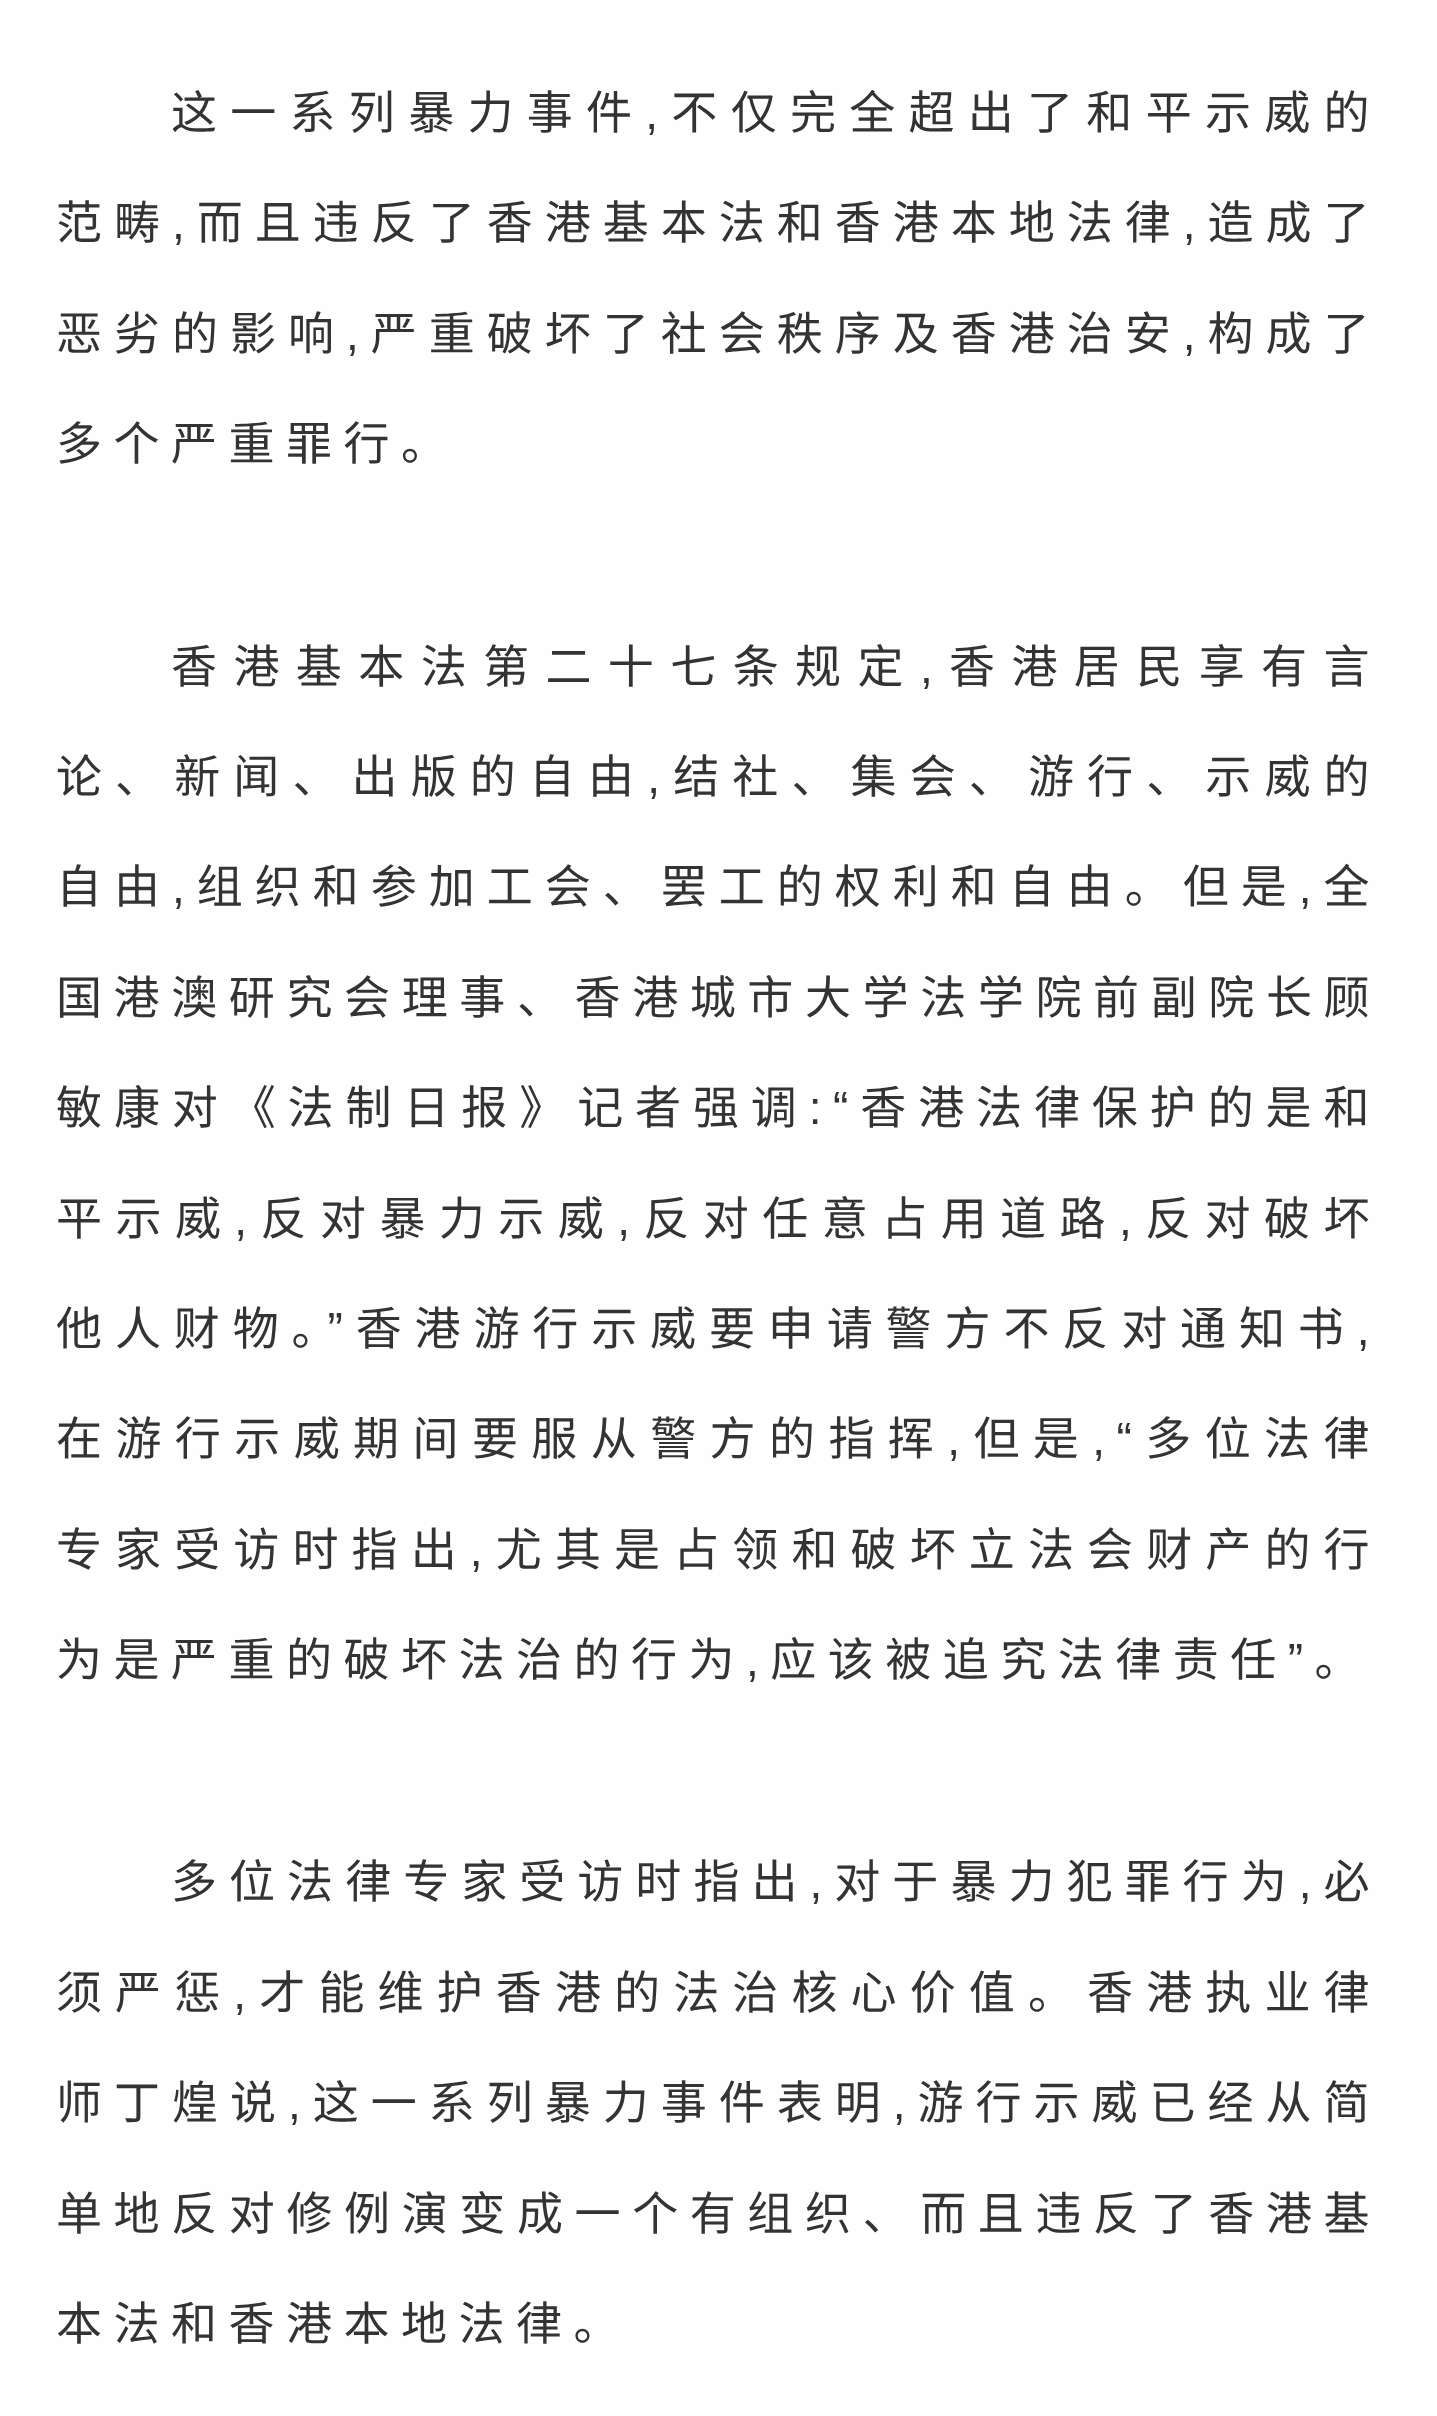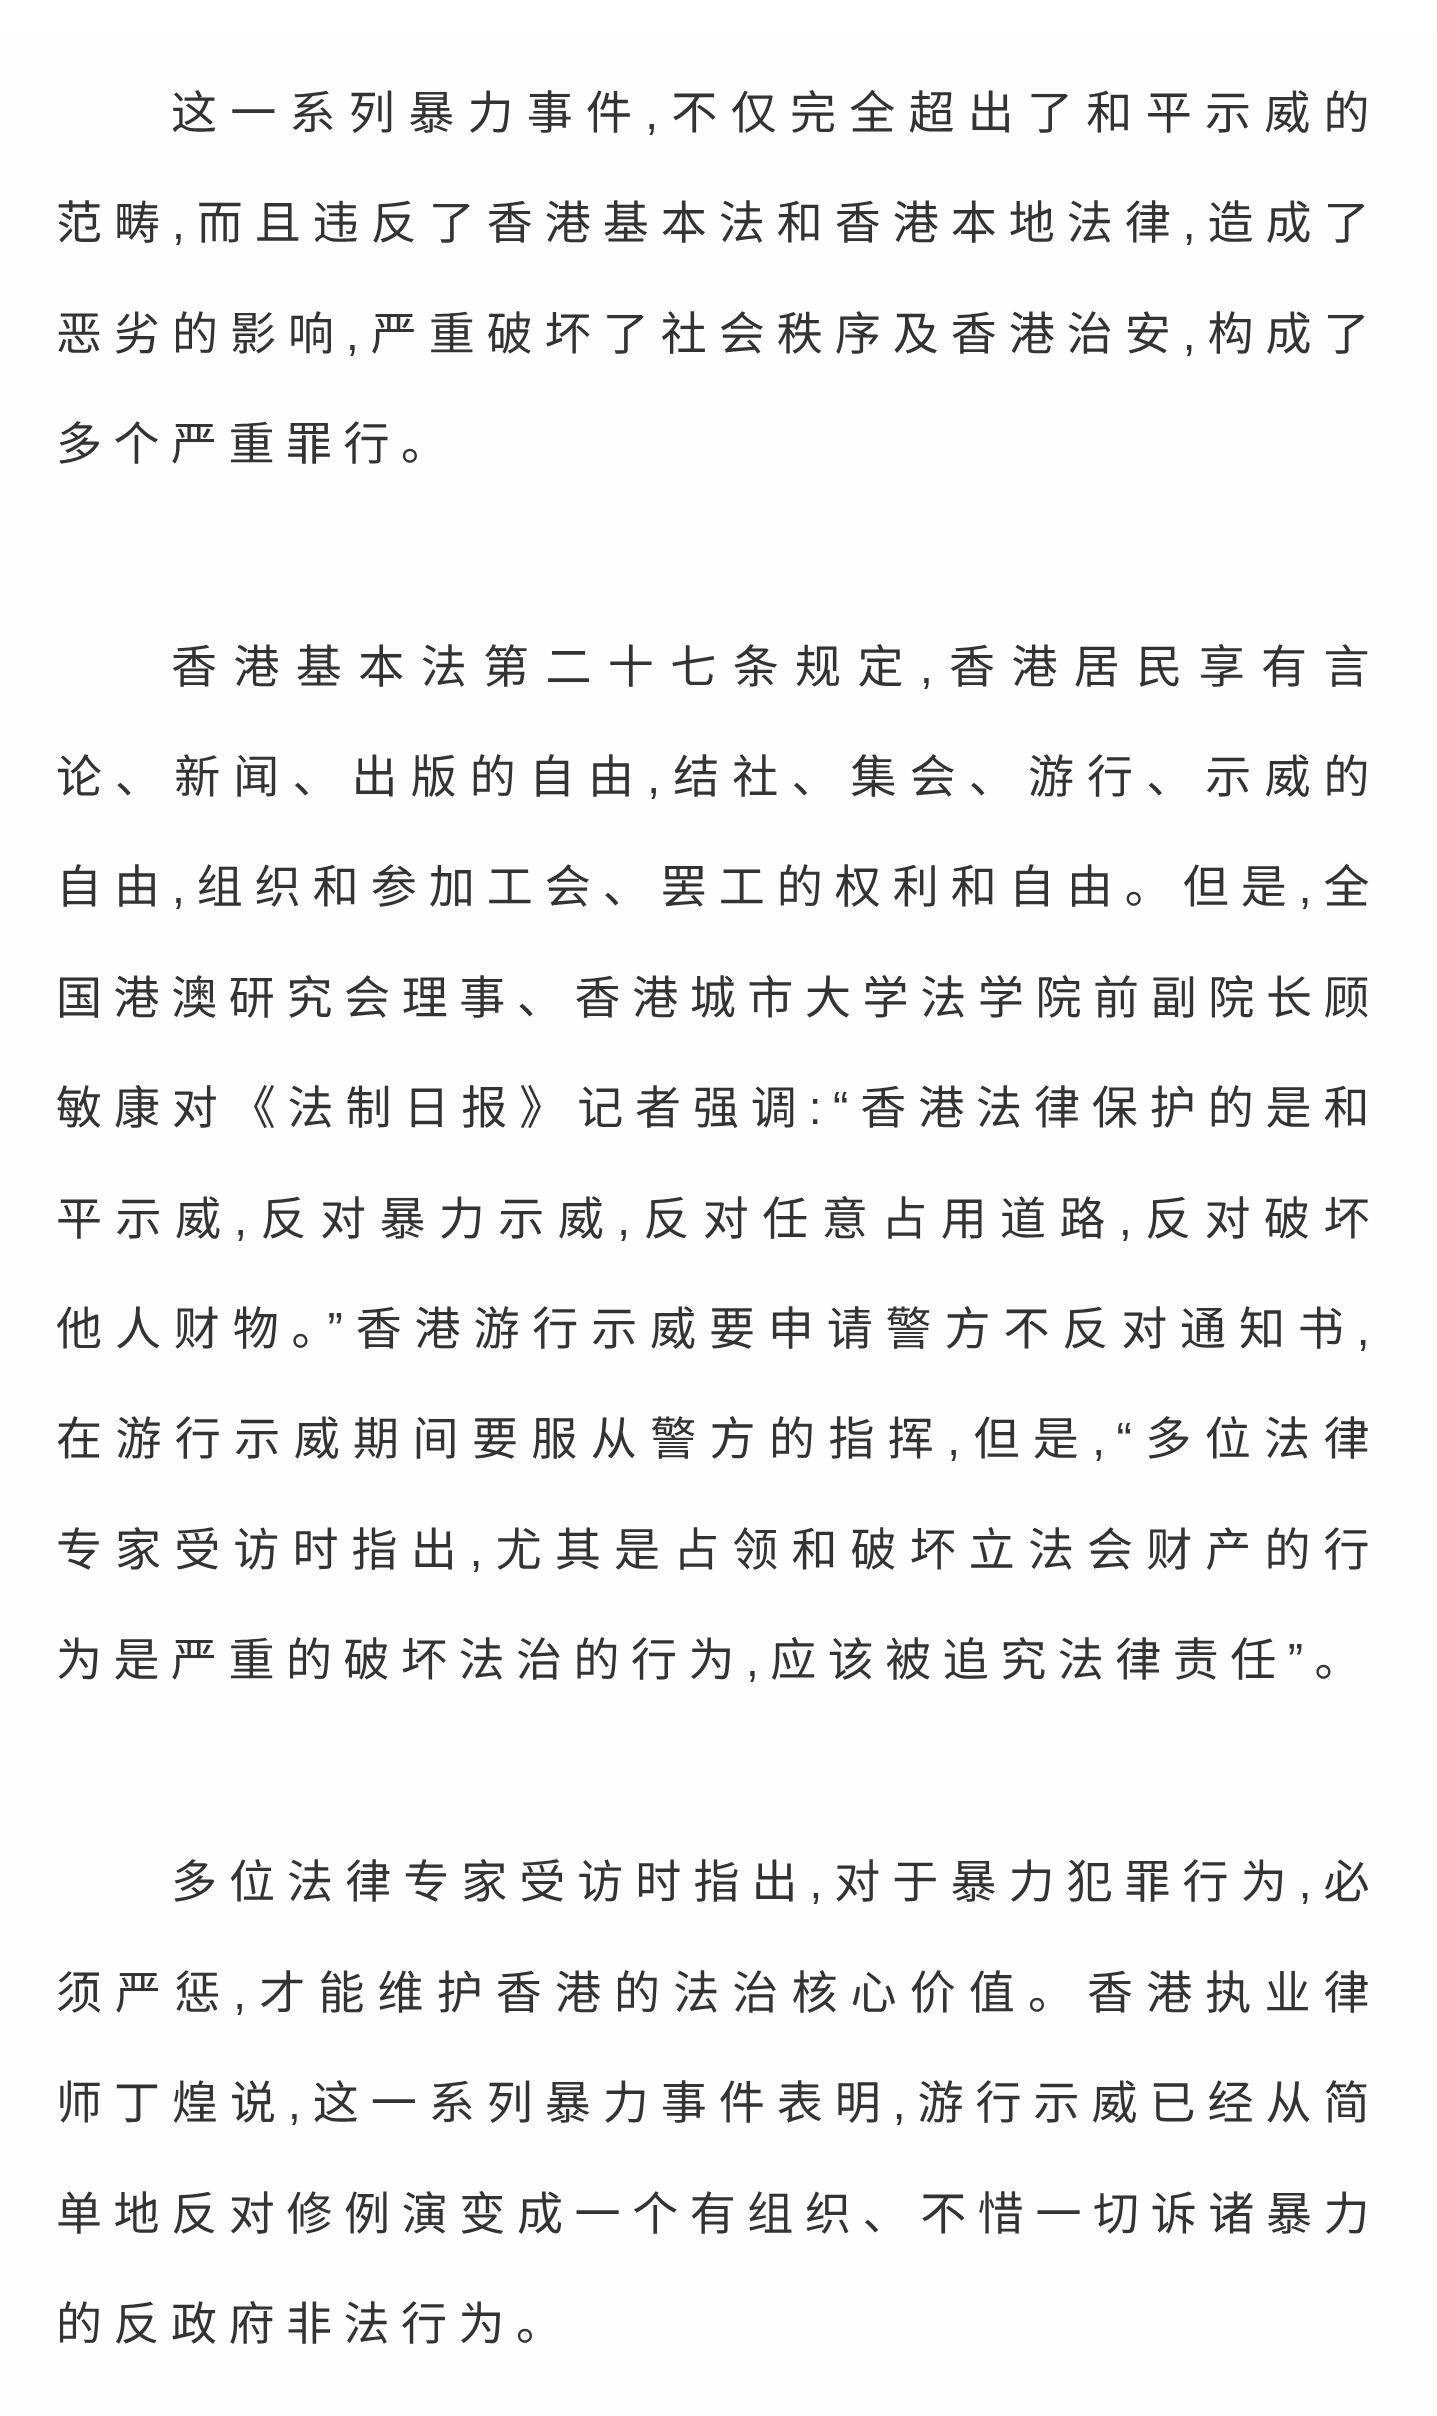--- a/index.html
+++ b/index.html
@@ -35,15 +35,15 @@
     margin-bottom: 0;
   }
 </style>
 </head>
 <body>
 
 <main class="page">
   <article class="article">
     <p class="para">这一系列暴力事件,不仅完全超出了和平示威的范畴,而且违反了香港基本法和香港本地法律,造成了恶劣的影响,严重破坏了社会秩序及香港治安,构成了多个严重罪行。</p>
     <p class="para">香港基本法第二十七条规定,香港居民享有言论、新闻、出版的自由,结社、集会、游行、示威的自由,组织和参加工会、罢工的权利和自由。但是,全国港澳研究会理事、香港城市大学法学院前副院长顾敏康对《法制日报》记者强调:“香港法律保护的是和平示威,反对暴力示威,反对任意占用道路,反对破坏他人财物。”香港游行示威要申请警方不反对通知书,在游行示威期间要服从警方的指挥,但是,“多位法律专家受访时指出,尤其是占领和破坏立法会财产的行为是严重的破坏法治的行为,应该被追究法律责任”。</p>
-    <p class="para">多位法律专家受访时指出,对于暴力犯罪行为,必须严惩,才能维护香港的法治核心价值。香港执业律师丁煌说,这一系列暴力事件表明,游行示威已经从简单地反对修例演变成一个有组织、不惜一切诉诸暴力的反政府非法行为。</p>
+    <p class="para">多位法律专家受访时指出,对于暴力犯罪行为,必须严惩,才能维护香港的法治核心价值。香港执业律师丁煌说,这一系列暴力事件表明,游行示威已经从简单地反对修例演变成一个有组织、而且违反了香港基本法和香港本地法律。</p>
   </article>
 </main>
 
 </body></html>

